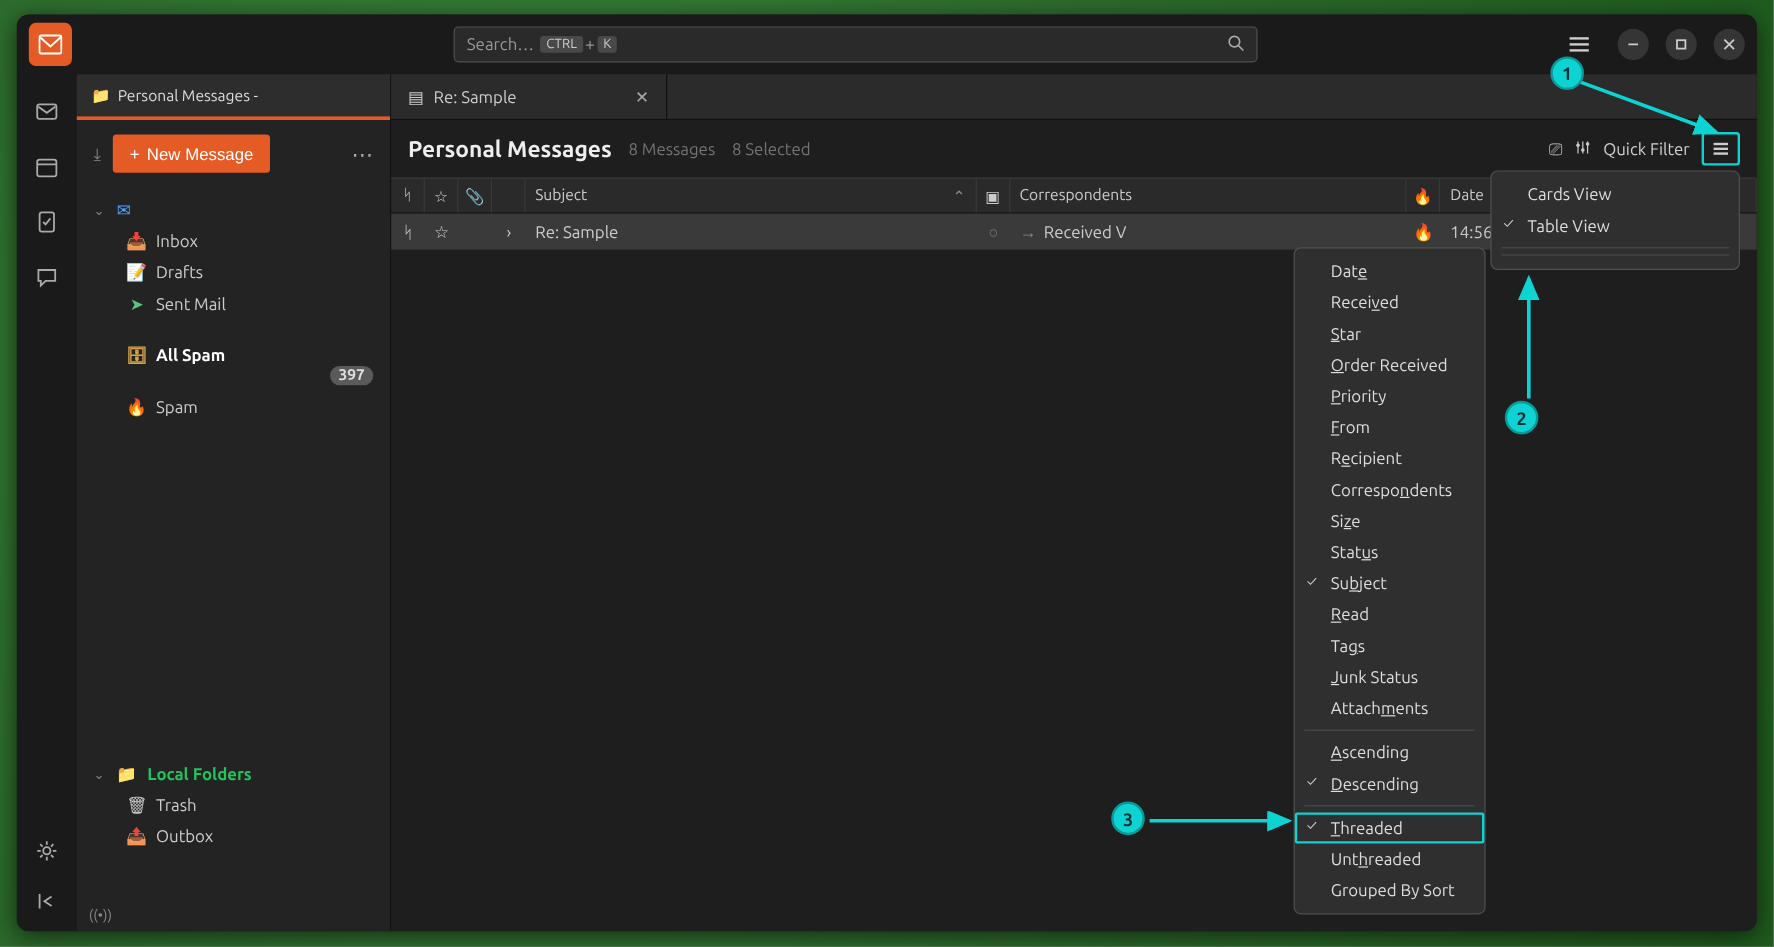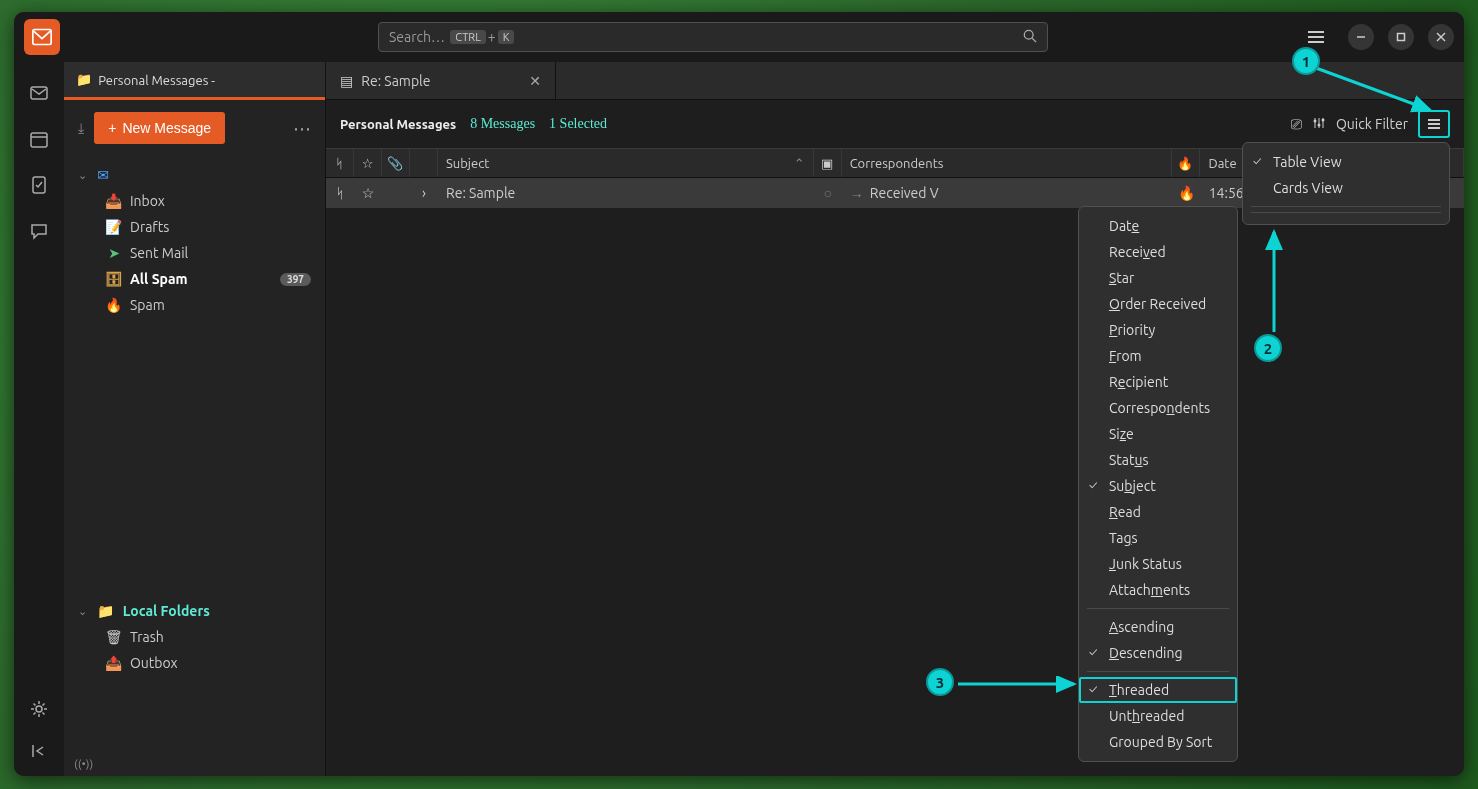--- a/index.html
+++ b/index.html
@@ -116,21 +116,21 @@
 .dots { color:#aaa; font-size:18px; margin-left:auto;}
 .folder-tree { padding: 6px 8px; flex:1; overflow:auto;}
 .folder-row {
   display:flex; align-items:center; gap:8px;
   padding: 5px 6px 5px 22px;
   color:#ccc;
   border-radius:4px;
 }
 .folder-row.lvl1 { padding-left: 34px; }
 .folder-row.active { font-weight:bold; color:#fff; }
-.folder-badge { margin-left:auto; background:#5a5a5a; color:#ddd; font-size:10px; padding:1px 7px; border-radius:9px;}
+.folder-badge { margin-left:auto; background:#5a5a5a; color:#ddd; font-size:13px; padding:1px 7px; border-radius:9px;margin-top:34px;}
 .folder-chev { color:#888; font-size:11px; margin-right:2px;}
 .folder-icon { width:16px; display:inline-flex; justify-content:center;}
 
 .tab-strip {
   height: 38px;
   background:#2b2b2b;
   display:flex; align-items:stretch;
   border-bottom:1px solid #111;
 }
 .doc-tab {
@@ -148,22 +148,22 @@
   display:flex;
   flex-direction:column;
   background:#1e1e1e;
 }
 .main-header {
   height:48px;
   display:flex; align-items:center;
   padding:0 14px;
   gap:14px;
 }
-.main-header h1 { font-size:13px; color:#eee; font-weight:600;}
-.main-header .meta { color:#5eead4;font-family:Liberation Serif, serif;}
+.main-header h1 { font-size:19px; color:#eee; font-weight:600;}
+.main-header .meta { color:#737373;}
 .main-header .spacer{flex:1;}
 .quick-filter { display:flex; align-items:center; gap:10px; color:#d0d0d0;}
 .toolbar-btn { padding:4px 6px; border-radius:3px; border:2px solid transparent; display:flex;align-items:center;}
 .toolbar-btn.highlight { border:2px solid #0dd3d3; }
 
 .col-headers {
   height:30px;
   display:flex; align-items:stretch;
   background:#2a2a2a;
   border-top:1px solid #3a3a3a;
@@ -364,21 +364,21 @@
         <div class="folder-row lvl1">
             <span class="folder-icon" style="color:#e07050;">🔥</span>
             <span>Spam</span>
           </div>
 
         <div style="height:280px;"></div>
 
         <div class="folder-row" style="padding-left:6px;">
           <span class="folder-chev">⌄</span>
           <span style="color:#4aa3ff;">📁</span>
-          <span style="font-weight:bold;color:#5eead4;">Local Folders</span>
+          <span style="font-weight:bold;color:#22c55e;">Local Folders</span>
         </div>
         <div class="folder-row lvl1">
             <span class="folder-icon">🗑</span>
             <span>Trash</span>
           </div>
         <div class="folder-row lvl1">
             <span class="folder-icon" style="color:#5fb3c9;">📤</span>
             <span>Outbox</span>
           </div>
       </div>
@@ -389,21 +389,21 @@
       <div class="tab-strip">
         <div class="doc-tab">
           <span>▤</span>
           <span>Re: Sample</span>
           <span class="close">✕</span>
         </div>
       </div>
       <div class="main-header">
         <h1>Personal Messages</h1>
         <span class="meta">8 Messages</span>
-        <span class="meta">1 Selected</span>
+        <span class="meta">8 Selected</span>
         <span class="spacer"></span>
         <div class="quick-filter">
           <span>⎚</span>
           <span><svg width="14" height="14" viewBox="0 0 14 14">
                 <line x1="3" y1="2" x2="3" y2="12" stroke="#ccc"></line>
                 <line x1="7" y1="2" x2="7" y2="12" stroke="#ccc"></line>
                 <line x1="11" y1="2" x2="11" y2="12" stroke="#ccc"></line>
                 <circle cx="3" cy="5" r="1.5" fill="#ccc"></circle>
                 <circle cx="7" cy="9" r="1.5" fill="#ccc"></circle>
                 <circle cx="11" cy="4" r="1.5" fill="#ccc"></circle>
@@ -451,22 +451,22 @@
           </div>
         <div class="col flag" style="color:#777;">🔥</div>
         <div class="col date">
             <span>14:56</span>
           </div>
       </div>
     </div>
   </div>
 
   <div class="menu-primary">
+    <div class="mi">Cards View</div>
     <div class="mi check">Table View</div>
-    <div class="mi">Cards View</div>
     <div class="sep"></div>
     <div class="sep"></div>
   </div>
 
   <div class="menu-secondary">
     <div class="mi">Dat<u>e</u></div>
     <div class="mi">Recei<u>v</u>ed</div>
     <div class="mi"><u>S</u>tar</div>
     <div class="mi"><u>O</u>rder Received</div>
     <div class="mi"><u>P</u>riority</div>

